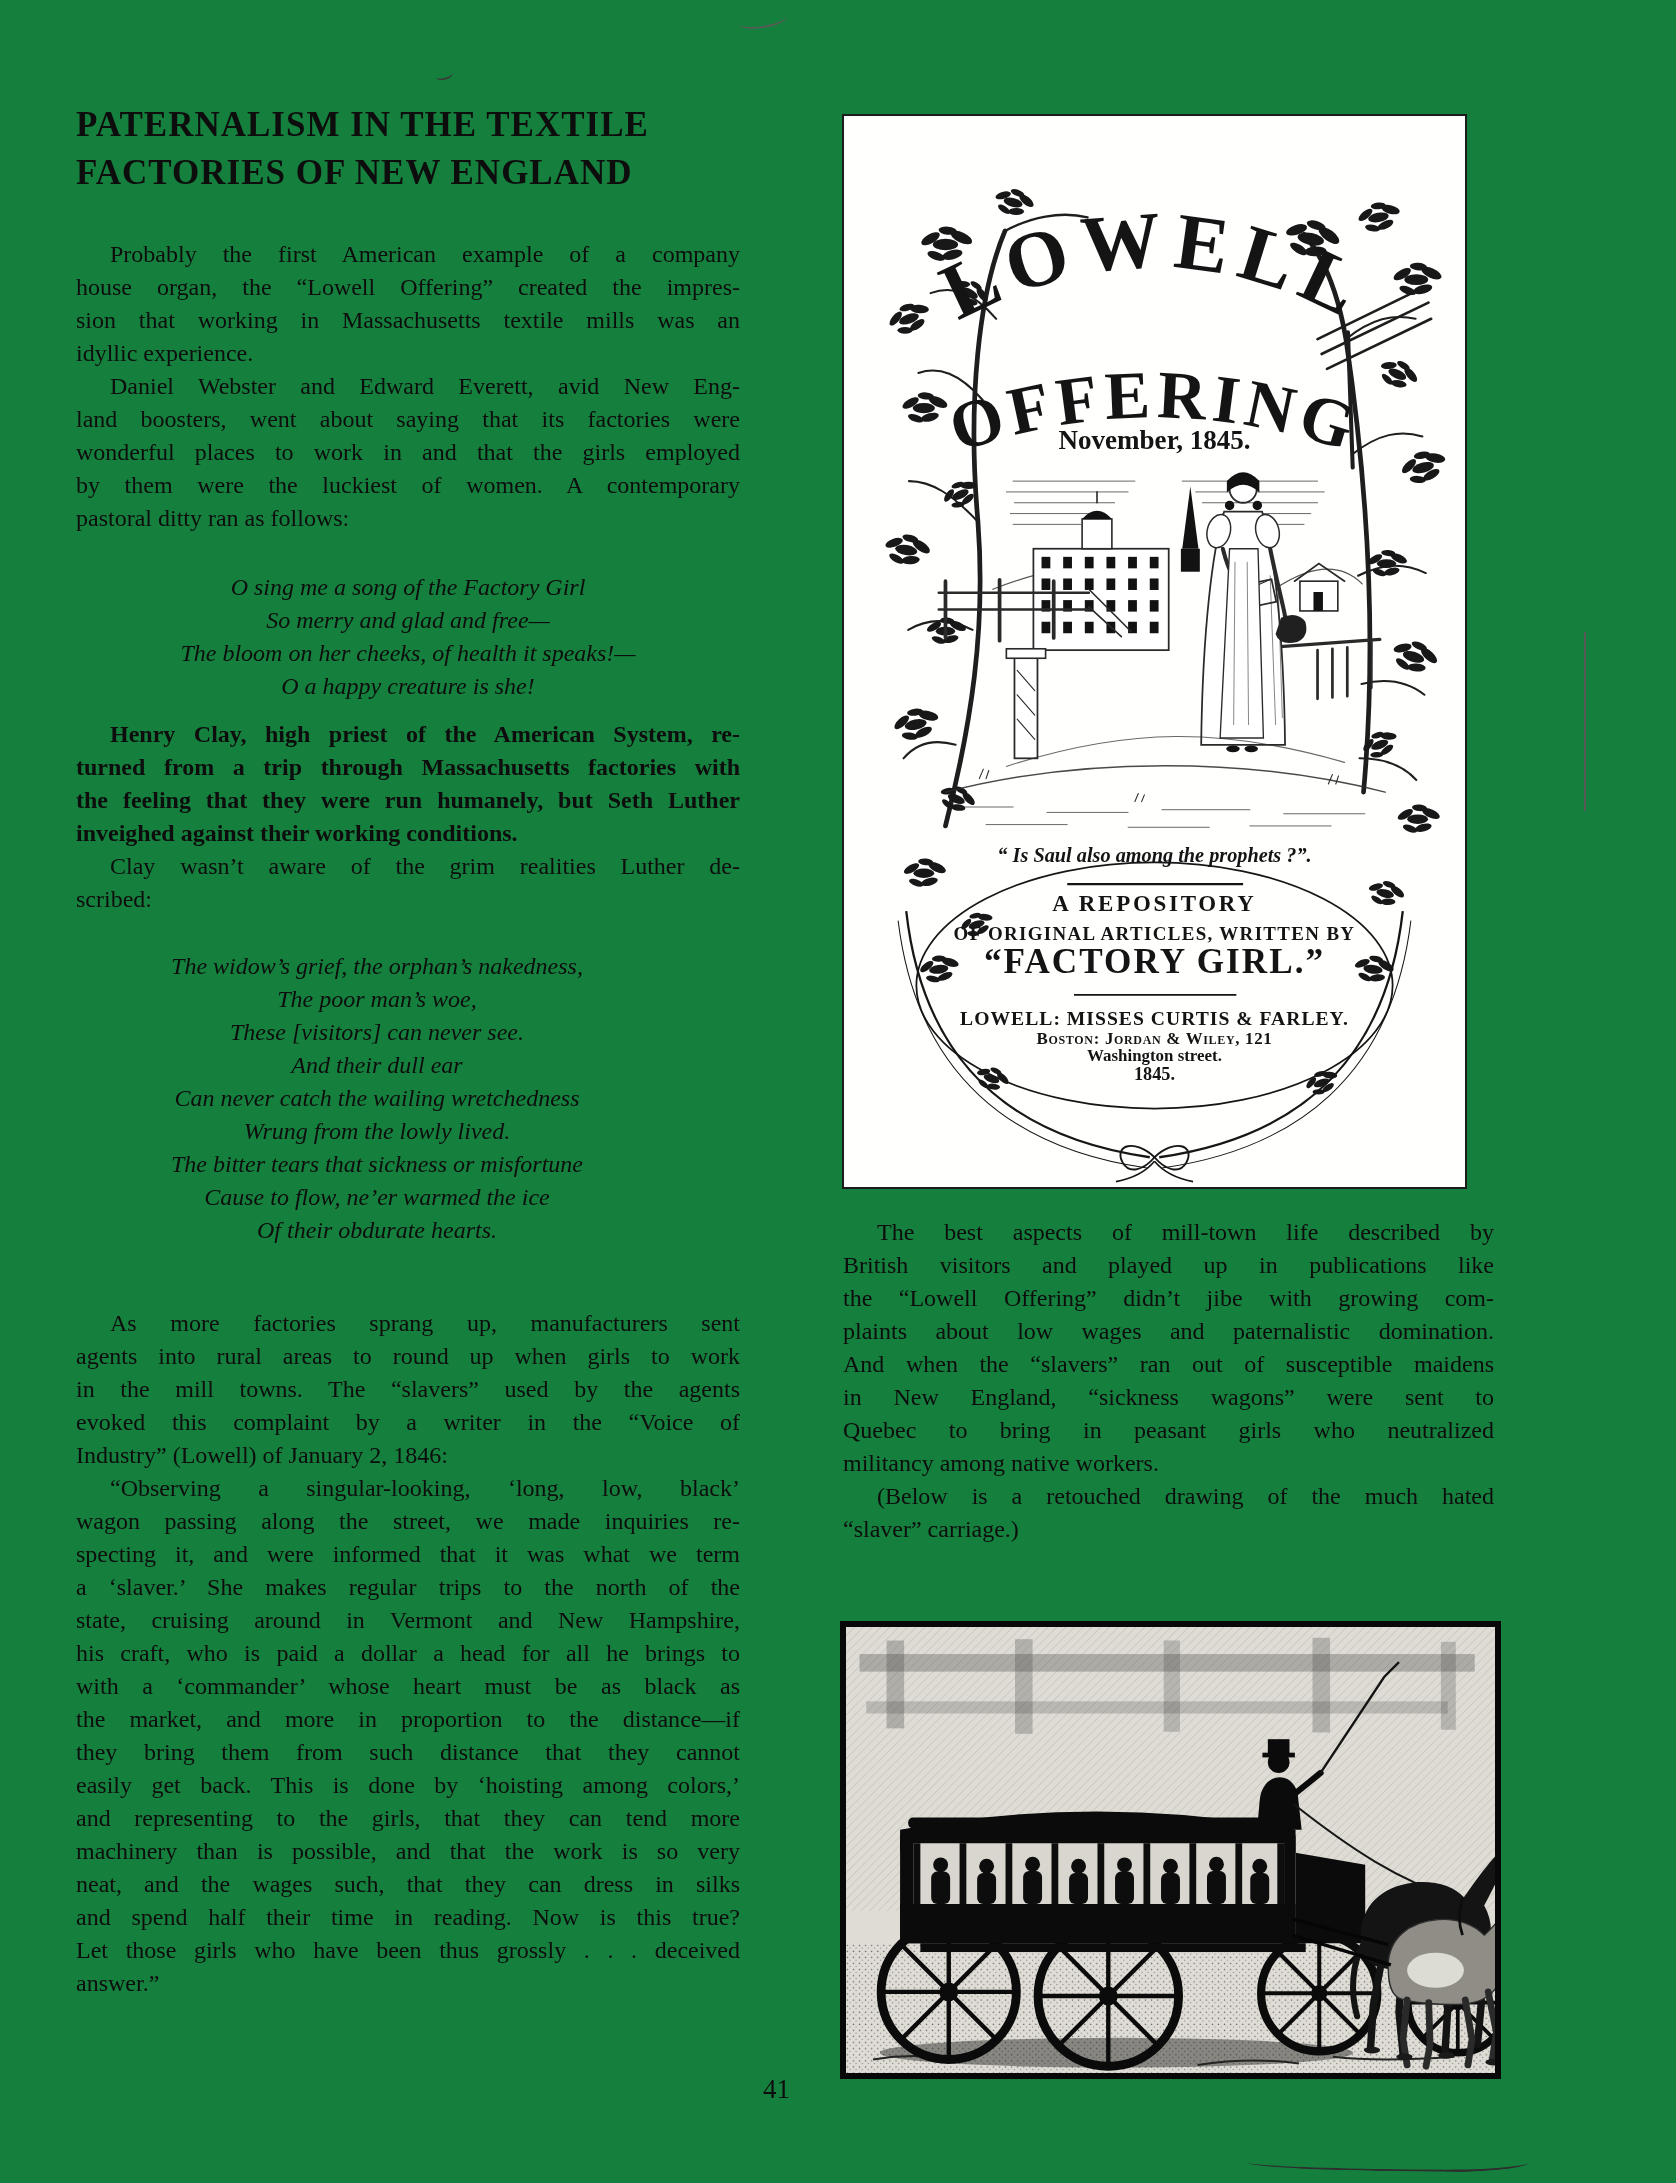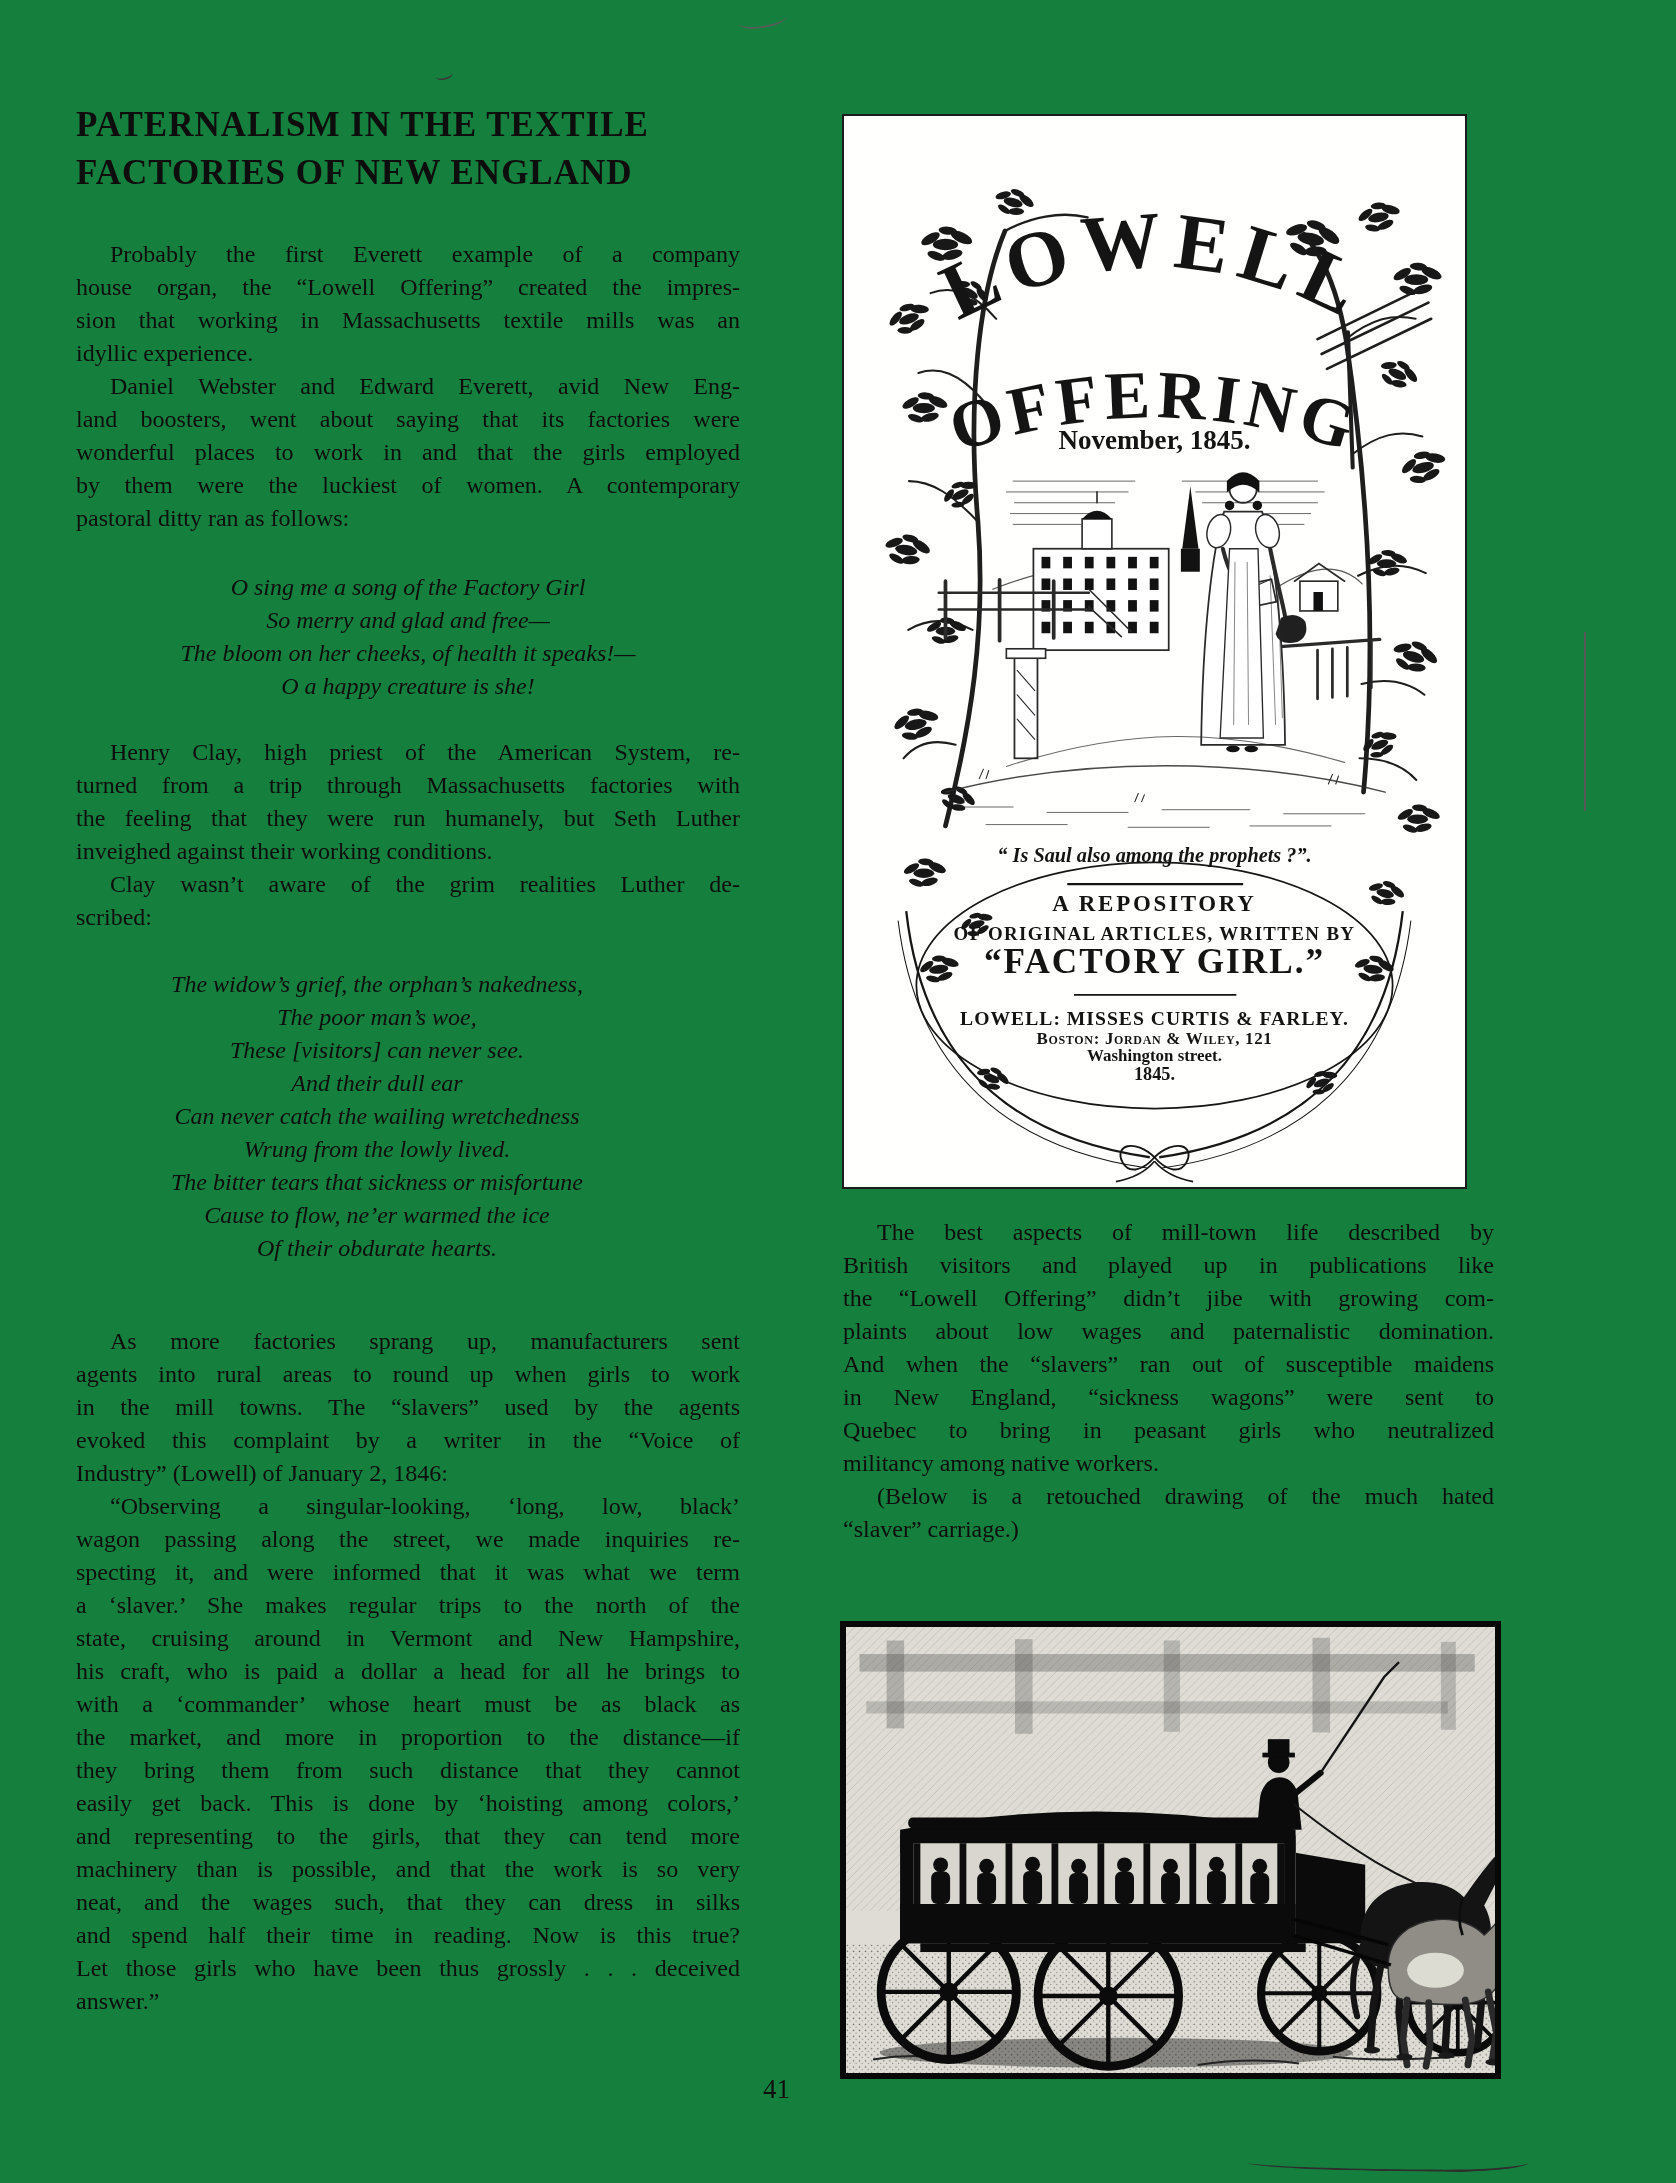--- a/index.html
+++ b/index.html
@@ -16,21 +16,21 @@
   
   .colflow { position:absolute; }
   .left-flow  { left:76px;  top:238px;  width:664px; }
   .right-flow { left:843px; top:1216px; width:651px; }
   .block { font-size:24px; line-height:33px; }
   .tline { text-align:justify; text-align-last:justify; white-space:normal; }
   .tline-last { text-align-last:left; }
   .para .tline:first-child { text-indent:34px; }
   .poem .tline, .poem .tline-last { text-align:center; text-align-last:center; font-style:italic; }
   .poem { margin:36px 0 0 0; }
-  .m-after-poem1 { margin-top:33px; }
+  .m-after-poem1 { margin-top:15px;font-weight:bold; }
   .m-poem2      { margin-top:34px; }
   .m-para5      { margin-top:60px; }
   .poem-narrow  { width:602px; }
   
   .cover-frame {
     position:absolute; left:842px; top:114px; width:621px; height:1071px;
     border:2px solid #1c1c1c; background:#fffffe;
   }
   .cover-frame svg { display:block; width:100%; height:100%; }
   .carriage-frame {
@@ -61,21 +61,21 @@
   <div class="artifact a-wave1"></div>
   <div class="artifact a-wave2"></div>
 
   <div class="title">
     <div>PATERNALISM IN THE TEXTILE</div>
     <div>FACTORIES OF NEW ENGLAND</div>
   </div>
 
   <div class="colflow left-flow">
     <div class="block para">
-        <div class="tline">Probably the first Everett example of a company</div>
+        <div class="tline">Probably the first American example of a company</div>
         <div class="tline">house organ, the “Lowell Offering” created the impres-</div>
         <div class="tline">sion that working in Massachusetts textile mills was an</div>
         <div class="tline tline-last">idyllic experience.</div>
       </div>
     <div class="block para">
         <div class="tline">Daniel Webster and Edward Everett, avid New Eng-</div>
         <div class="tline">land boosters, went about saying that its factories were</div>
         <div class="tline">wonderful places to work in and that the girls employed</div>
         <div class="tline">by them were the luckiest of women.  A contemporary</div>
         <div class="tline tline-last">pastoral ditty ran as follows:</div>

